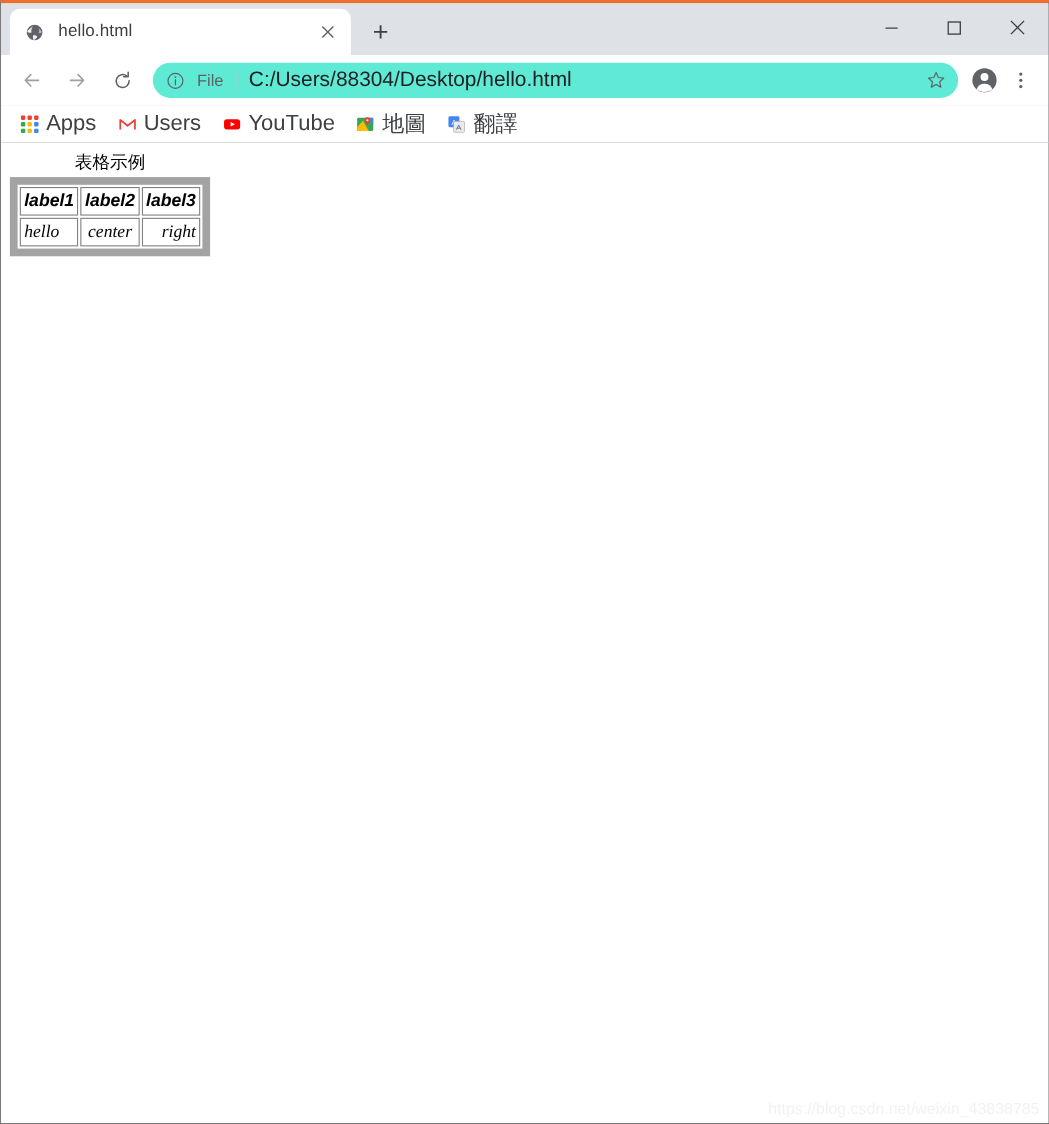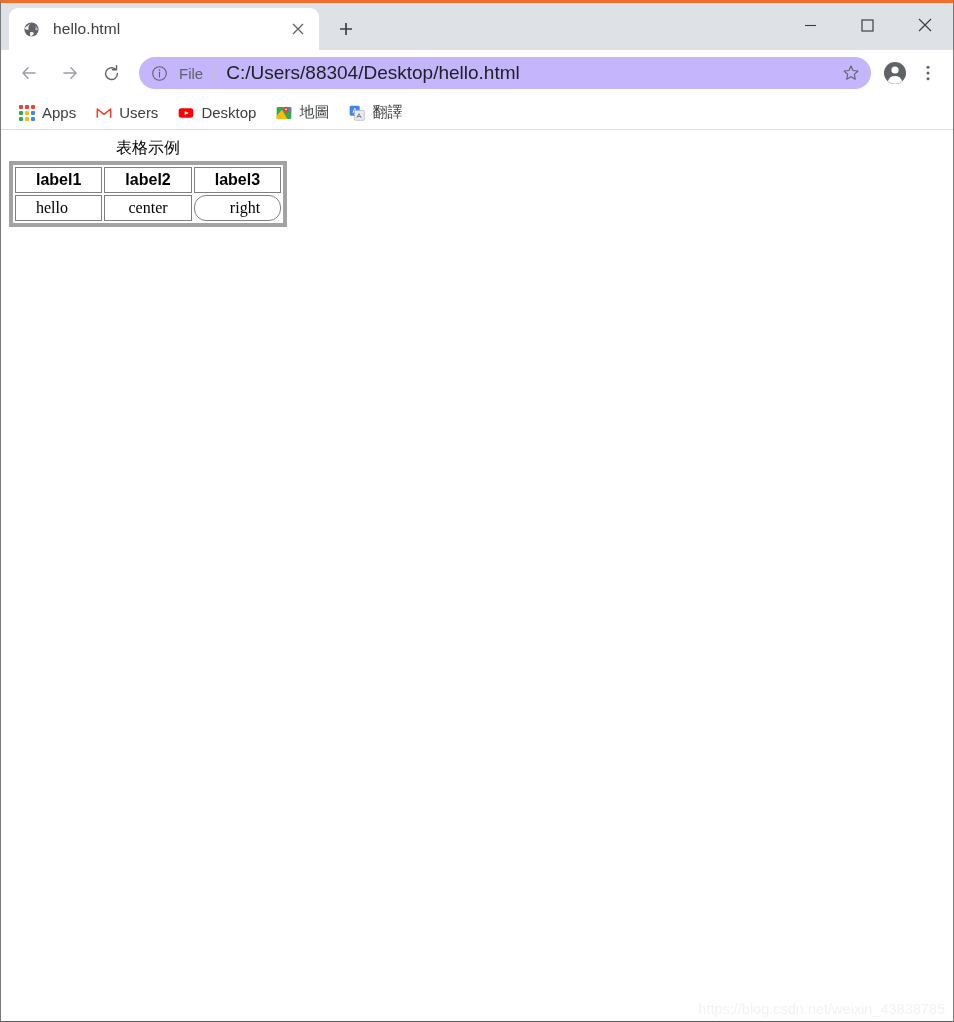--- a/index.html
+++ b/index.html
@@ -123,21 +123,21 @@
     align-items: center;
     justify-content: center;
     color: #9aa0a6;
     border-radius: 50%;
     flex: 0 0 auto;
   }
   .nav-btn.reload { color: #5f6368; margin-right: 11px; }
   .omnibox {
     flex: 1 1 auto;
     height: 32px;
-    background: #c4b5fd;
+    background: #5eead4;
     border-radius: 16px;
     display: flex;
     align-items: center;
     padding: 0 4px 0 12px;
     box-sizing: border-box;
     min-width: 0;
   }
   .info-icon {
     width: 17px;
     height: 17px;
@@ -218,21 +218,21 @@
     margin-right: 4px;
   }
   .bm-icon {
     width: 16px;
     height: 16px;
     flex: 0 0 auto;
     margin-right: 7px;
     display: block;
   }
   .bm-label {
-    font-size: 15px;
+    font-size: 20px;
     color: #3c4043;
     white-space: nowrap;
   }
   
   .apps-grid {
     width: 16px; height: 16px;
     display: grid;
     grid-template-columns: repeat(3, 4px);
     grid-template-rows: repeat(3, 4px);
     gap: 2px;
@@ -249,49 +249,50 @@
     overflow: hidden;
   }
   .page-body {
     padding: 8px;
     box-sizing: border-box;
     font-family: "Liberation Serif", serif;
   }
   table.demo {
     border-collapse: separate;
     border-spacing: 2px;
-    border: 4px solid #a3a3a3;
+    border: 7px solid #a3a3a3;
     font-size: 16px;
     font-family: "Liberation Serif", serif;
     color: #000000;
   }
   table.demo caption {
     caption-side: top;
     font-size: 16px;
     color: #000000;
     padding-bottom: 2px;
     font-family: "Liberation Serif", serif;
   }
   table.demo th,
   table.demo td {
     border: 1px solid #808080;
-    padding: 1px 20px;
+    padding: 1px 3px;
     font-size: 16px;
     line-height: 22px;
     white-space: nowrap;
+    font-style: italic;
   }
   table.demo th {
     font-weight: bold;
     font-family: "Liberation Sans", sans-serif;
     text-align: center;
   }
   table.demo td { font-weight: normal; }
   td.a-left   { text-align: left; }
   td.a-center { text-align: center; }
-  td.a-right  { text-align: right; border-radius: 12px; }
+  td.a-right  { text-align: right; }
   td.v-top    { vertical-align: top; }
   td.v-middle { vertical-align: middle; }
   td.v-bottom { vertical-align: bottom; }
 
   .watermark {
     position: absolute;
     right: 8px;
     bottom: 4px;
     font-size: 14.5px;
     color: #f2f2f2;
@@ -421,21 +422,21 @@
           <path d="M2 19 L2 6 L12 14 L22 6 L22 19" stroke="#ea4335" stroke-width="2.4" fill="none" stroke-linejoin="round"></path>
         </svg>
         <span class="bm-label">Users</span>
       </div>
 
       <div class="bm">
         <svg class="bm-icon" viewBox="0 0 24 24">
           <rect x="1" y="5" width="22" height="14" rx="4" fill="#ff0000"></rect>
           <path d="M10 9 L16 12 L10 15 Z" fill="#ffffff"></path>
         </svg>
-        <span class="bm-label">Desktop</span>
+        <span class="bm-label">YouTube</span>
       </div>
 
       <div class="bm">
         <svg class="bm-icon" viewBox="0 0 24 24">
           <rect x="1" y="3" width="22" height="18" rx="2" fill="#34a853"></rect>
           <path d="M1 16 L9 7 L17 21 L1 21 Z" fill="#fbbc05"></path>
           <path d="M12 3 L23 3 L23 12 Z" fill="#4285f4" opacity="0.75"></path>
           <path d="M15 2.5 A4 4 0 0 1 19 6.5 C19 9 15 13 15 13 C15 13 11 9 11 6.5 A4 4 0 0 1 15 2.5 Z" fill="#ea4335"></path>
           <circle cx="15" cy="6.5" r="1.4" fill="#ffffff"></circle>
         </svg>

